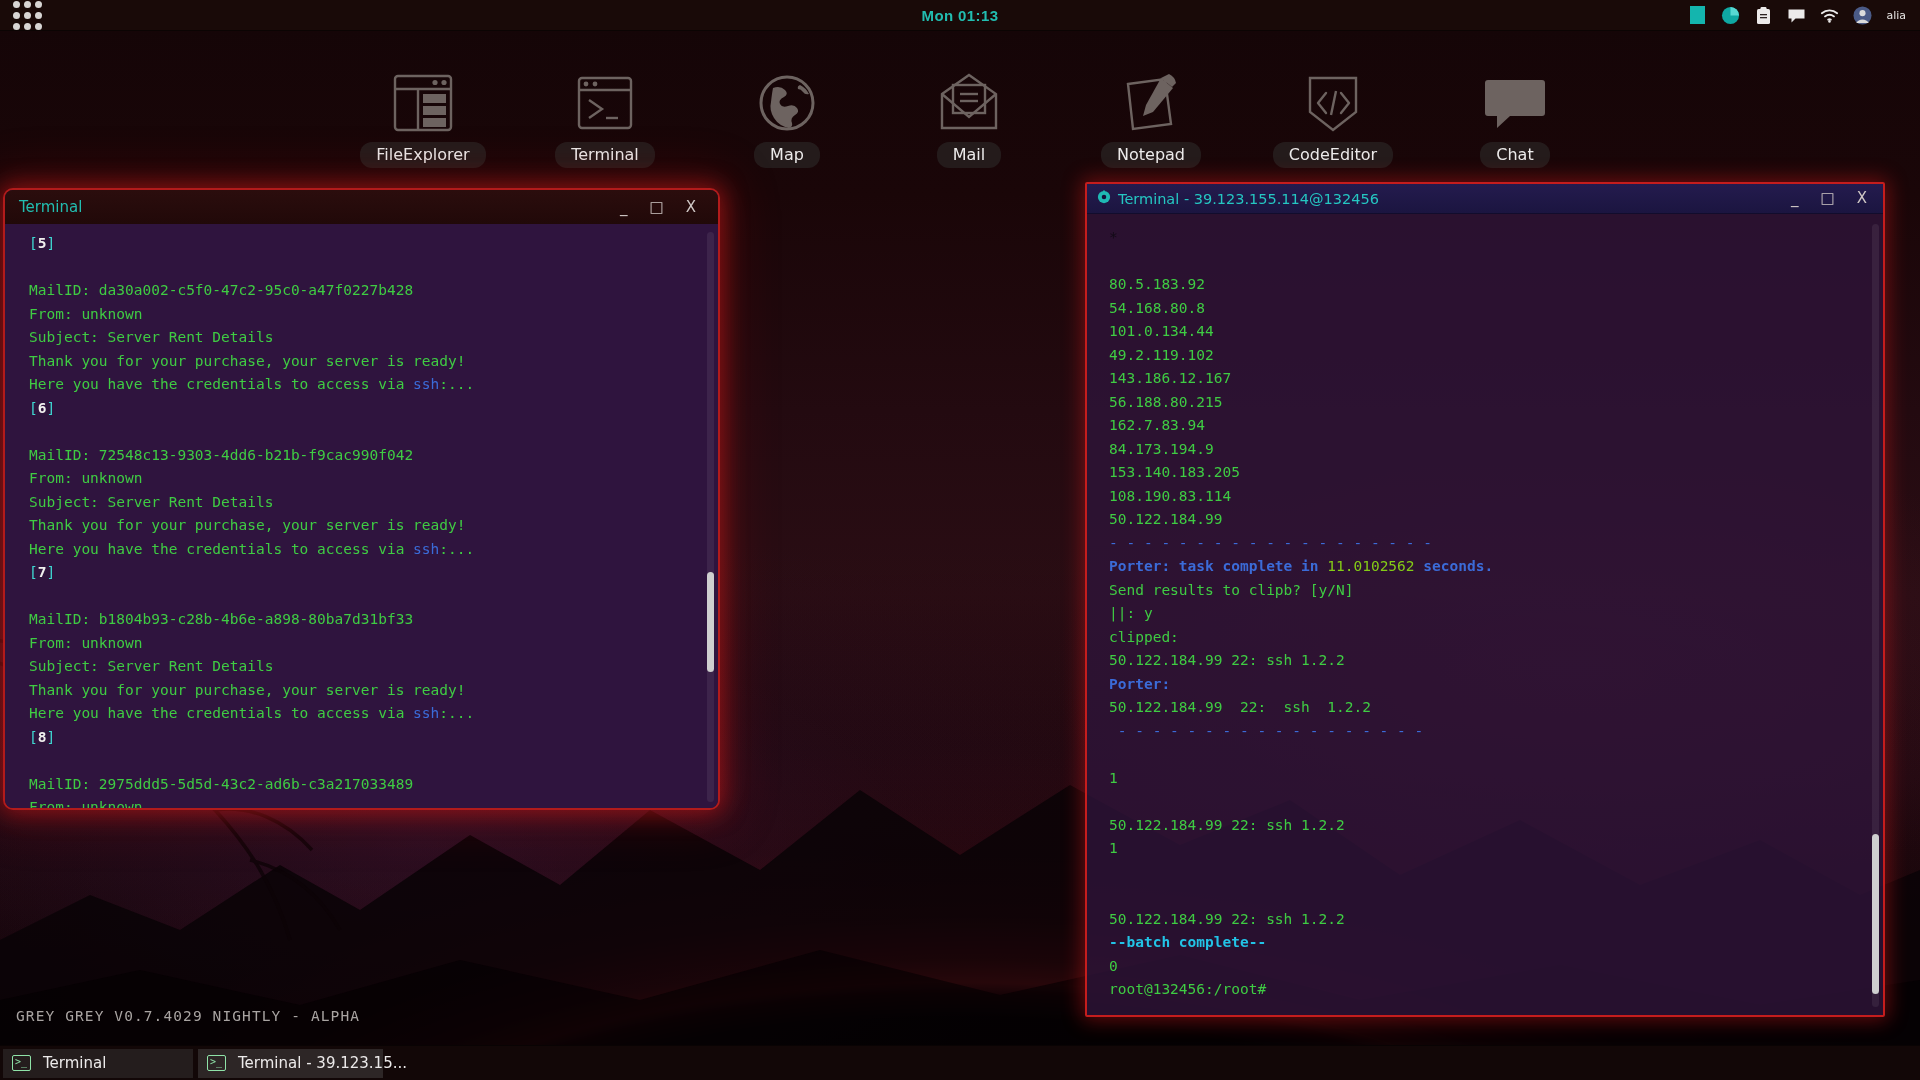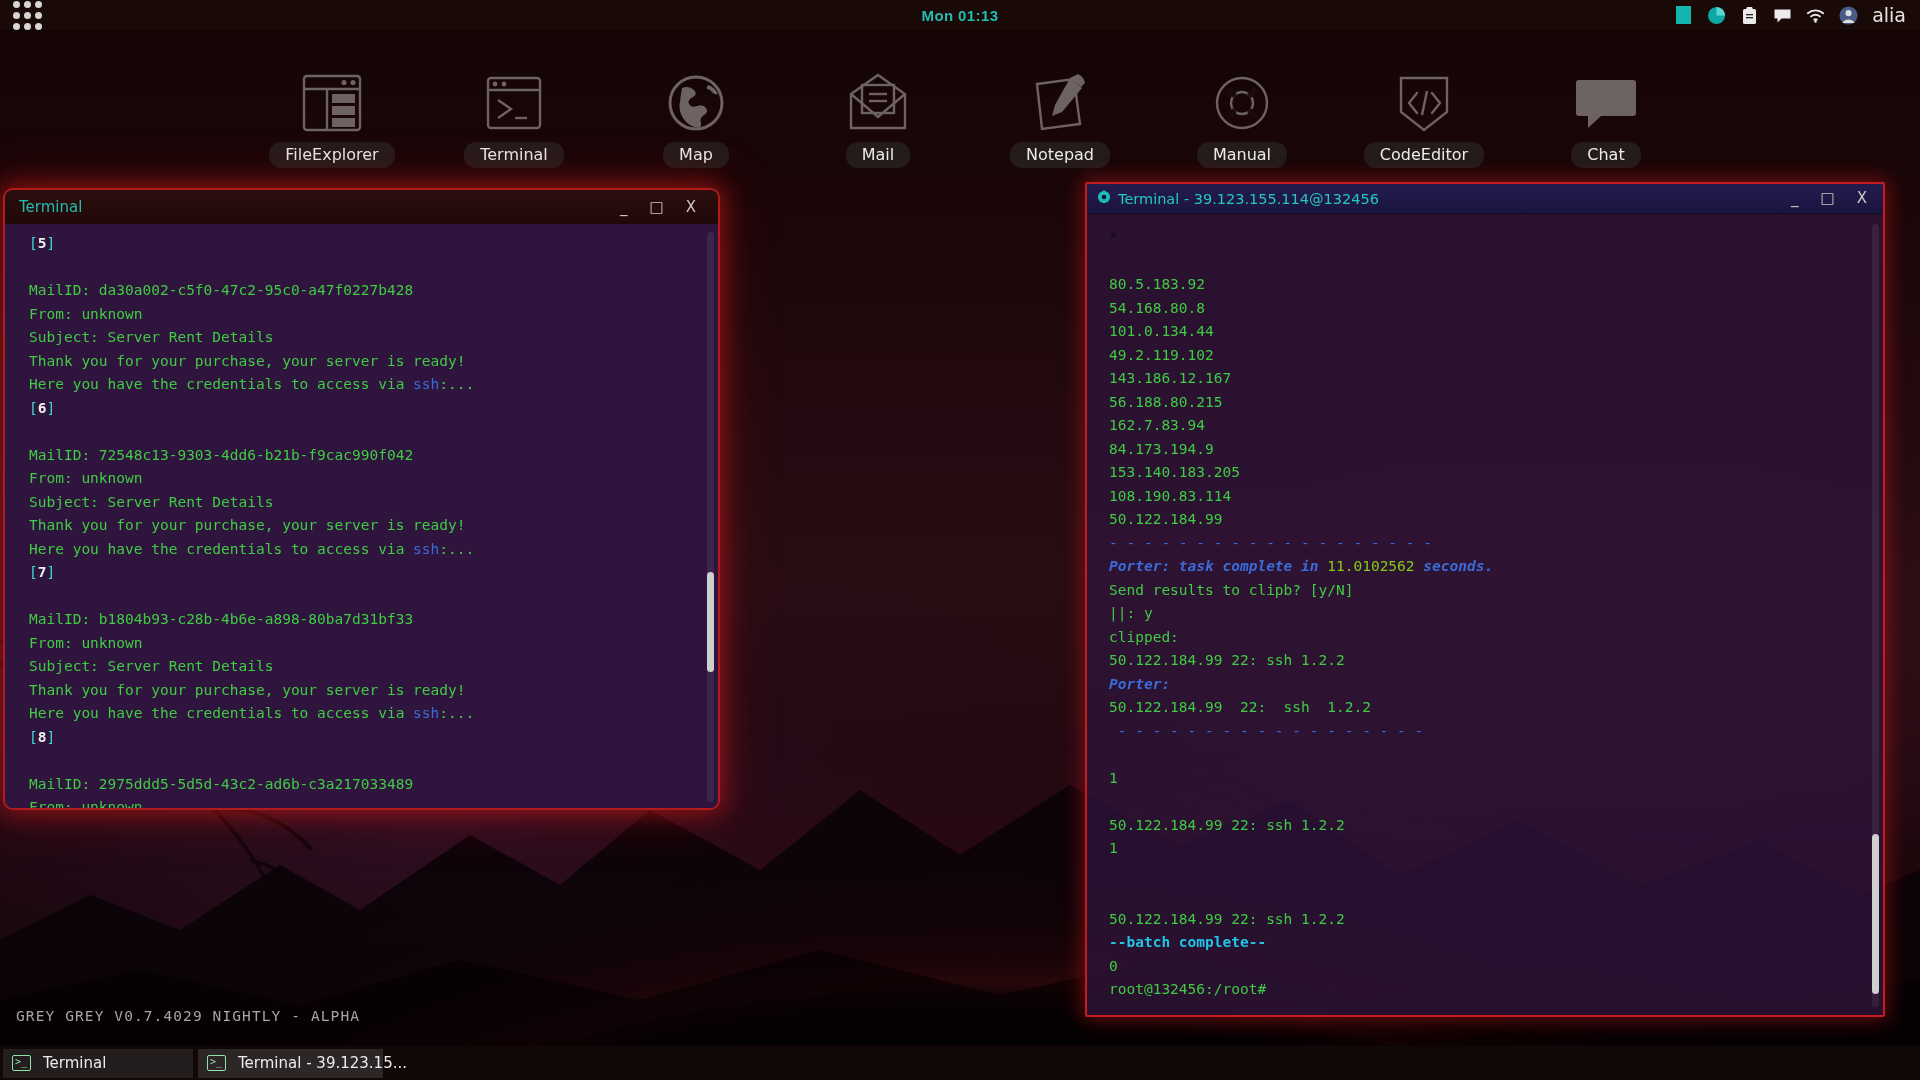--- a/index.html
+++ b/index.html
@@ -44,21 +44,21 @@
   .launcher { width: 54px; height: 31px; display: flex; align-items: center; justify-content: center; cursor: pointer; }
   .dots { display: grid; grid-template-columns: repeat(3, 7px); grid-gap: 4px; }
   .dots i { display: block; width: 7px; height: 7px; border-radius: 50%; background: #d8d6d4; }
   .clock {
     position: absolute; left: 0; right: 0; text-align: center;
     color: #22bdb0; font-size: 15px; font-weight: 600; letter-spacing: .4px;
     font-family: Liberation Sans, sans-serif;
   }
   .tray { margin-left: auto; display: flex; align-items: center; gap: 14px; padding-right: 14px; }
   .tray .ic { width: 19px; height: 19px; display: flex; align-items: center; justify-content: center; cursor: pointer; }
-  .tray .uname { color: #e6e4e2; font-size: 19px; font-family: "DejaVu Sans", sans-serif; }
+  .tray .uname { color: #e6e4e2; font-size: 11px; font-family: "DejaVu Sans", sans-serif; }
   .sq-teal { width: 15px; height: 18px; background: #14b5ae; }
 
   
   .deskicons {
     position: absolute; top: 62px; left: 9px; width: 1920px;
     display: flex; justify-content: center; gap: 8px; z-index: 5;
   }
   .dicon { width: 174px; display: flex; flex-direction: column; align-items: center; cursor: pointer; }
   .dicon .glyph { height: 72px; display: flex; align-items: flex-end; justify-content: center; }
   .dicon .cap {
@@ -112,21 +112,21 @@
   #win-right .tbar {
     height: 30px; flex: 0 0 30px;
     background: linear-gradient(180deg,#241b4e 0%, #1b1540 100%);
     display: flex; align-items: center; padding-left: 10px;
     border-bottom: 1px solid #120c2c;
   }
   #win-right .tbar .ttl { color: #25c7c2; font-size: 14.5px; font-family: "DejaVu Sans", sans-serif; margin-left: 7px; }
   #win-right .term-body { background: rgba(46,20,58,0.80); color: #3fcc43; padding: 12px 20px 0 22px; }
 
   .c-blue { color: #3b6bd8; }
-  .c-blue-b { color: #3b6bd8; font-weight: bold; font-style: italic; }
+  .c-blue-b { color: #3b6bd8; font-weight: bold; }
   .c-cyan { color: #22c3e6; font-weight: bold; }
   .c-orange { color: #84cc16; font-weight: normal; }
   .c-cyan-br { color: #3fd8d2; }
   .c-white { color: #f0efee; font-weight: bold; }
   .c-sshblue { color: #3b6bd8; }
 
   
   .trash { position: absolute; right: 72px; bottom: 62px; width: 96px; text-align: center; z-index: 4; cursor: pointer; }
   .trash .lbl { color: #8e8a88; font-size: 14px; font-family: "DejaVu Sans", sans-serif; margin-top: 2px; }
 
@@ -298,35 +298,20 @@
       <div class="glyph">
         <svg width="64" height="62" viewBox="0 0 64 62">
           <path class="ist" d="M9,12 L46,7 L52,52 L14,57 Z" stroke-width="3"></path>
           <path class="ifl" d="M42,6 L54,16 L34,40 L24,44 L27,33 Z"></path>
           <path class="ifl" d="M50,2 q6,3 7,9 l-4,4 L42,6 Z"></path>
         </svg>
       </div>
       <div class="cap">Notepad</div>
     </div>
 
-    <div class="dicon">
-      <div class="glyph">
-        <svg width="64" height="62" viewBox="0 0 64 62">
-          <circle class="ist" cx="32" cy="31" r="25" stroke-width="9"></circle>
-          <circle class="ist" cx="32" cy="31" r="11" stroke-width="9"></circle>
-          <g stroke="#1a0b0d" stroke-width="5.5">
-            <line x1="18" y1="17" x2="25" y2="24"></line>
-              <line x1="46" y1="17" x2="39" y2="24"></line>
-            <line x1="18" y1="45" x2="25" y2="38"></line>
-              <line x1="46" y1="45" x2="39" y2="38"></line>
-          </g>
-        </svg>
-      </div>
-      <div class="cap">Manual</div>
-    </div>
 
     <div class="dicon">
       <div class="glyph">
         <svg width="66" height="62" viewBox="0 0 66 62">
           <path class="ist" d="M14,6 L56,6 L56,40 L33,58 L10,40 L10,6 Z" stroke-width="3"></path>
           <path class="ist" d="M26,21 L18,31 L26,41" stroke-width="3.2" stroke-linecap="round" stroke-linejoin="round"></path>
           <path class="ist" d="M41,21 L49,31 L41,41" stroke-width="3.2" stroke-linecap="round" stroke-linejoin="round"></path>
           <line class="ist" x1="36" y1="19" x2="31" y2="43" stroke-width="3"></line>
         </svg>
       </div>

